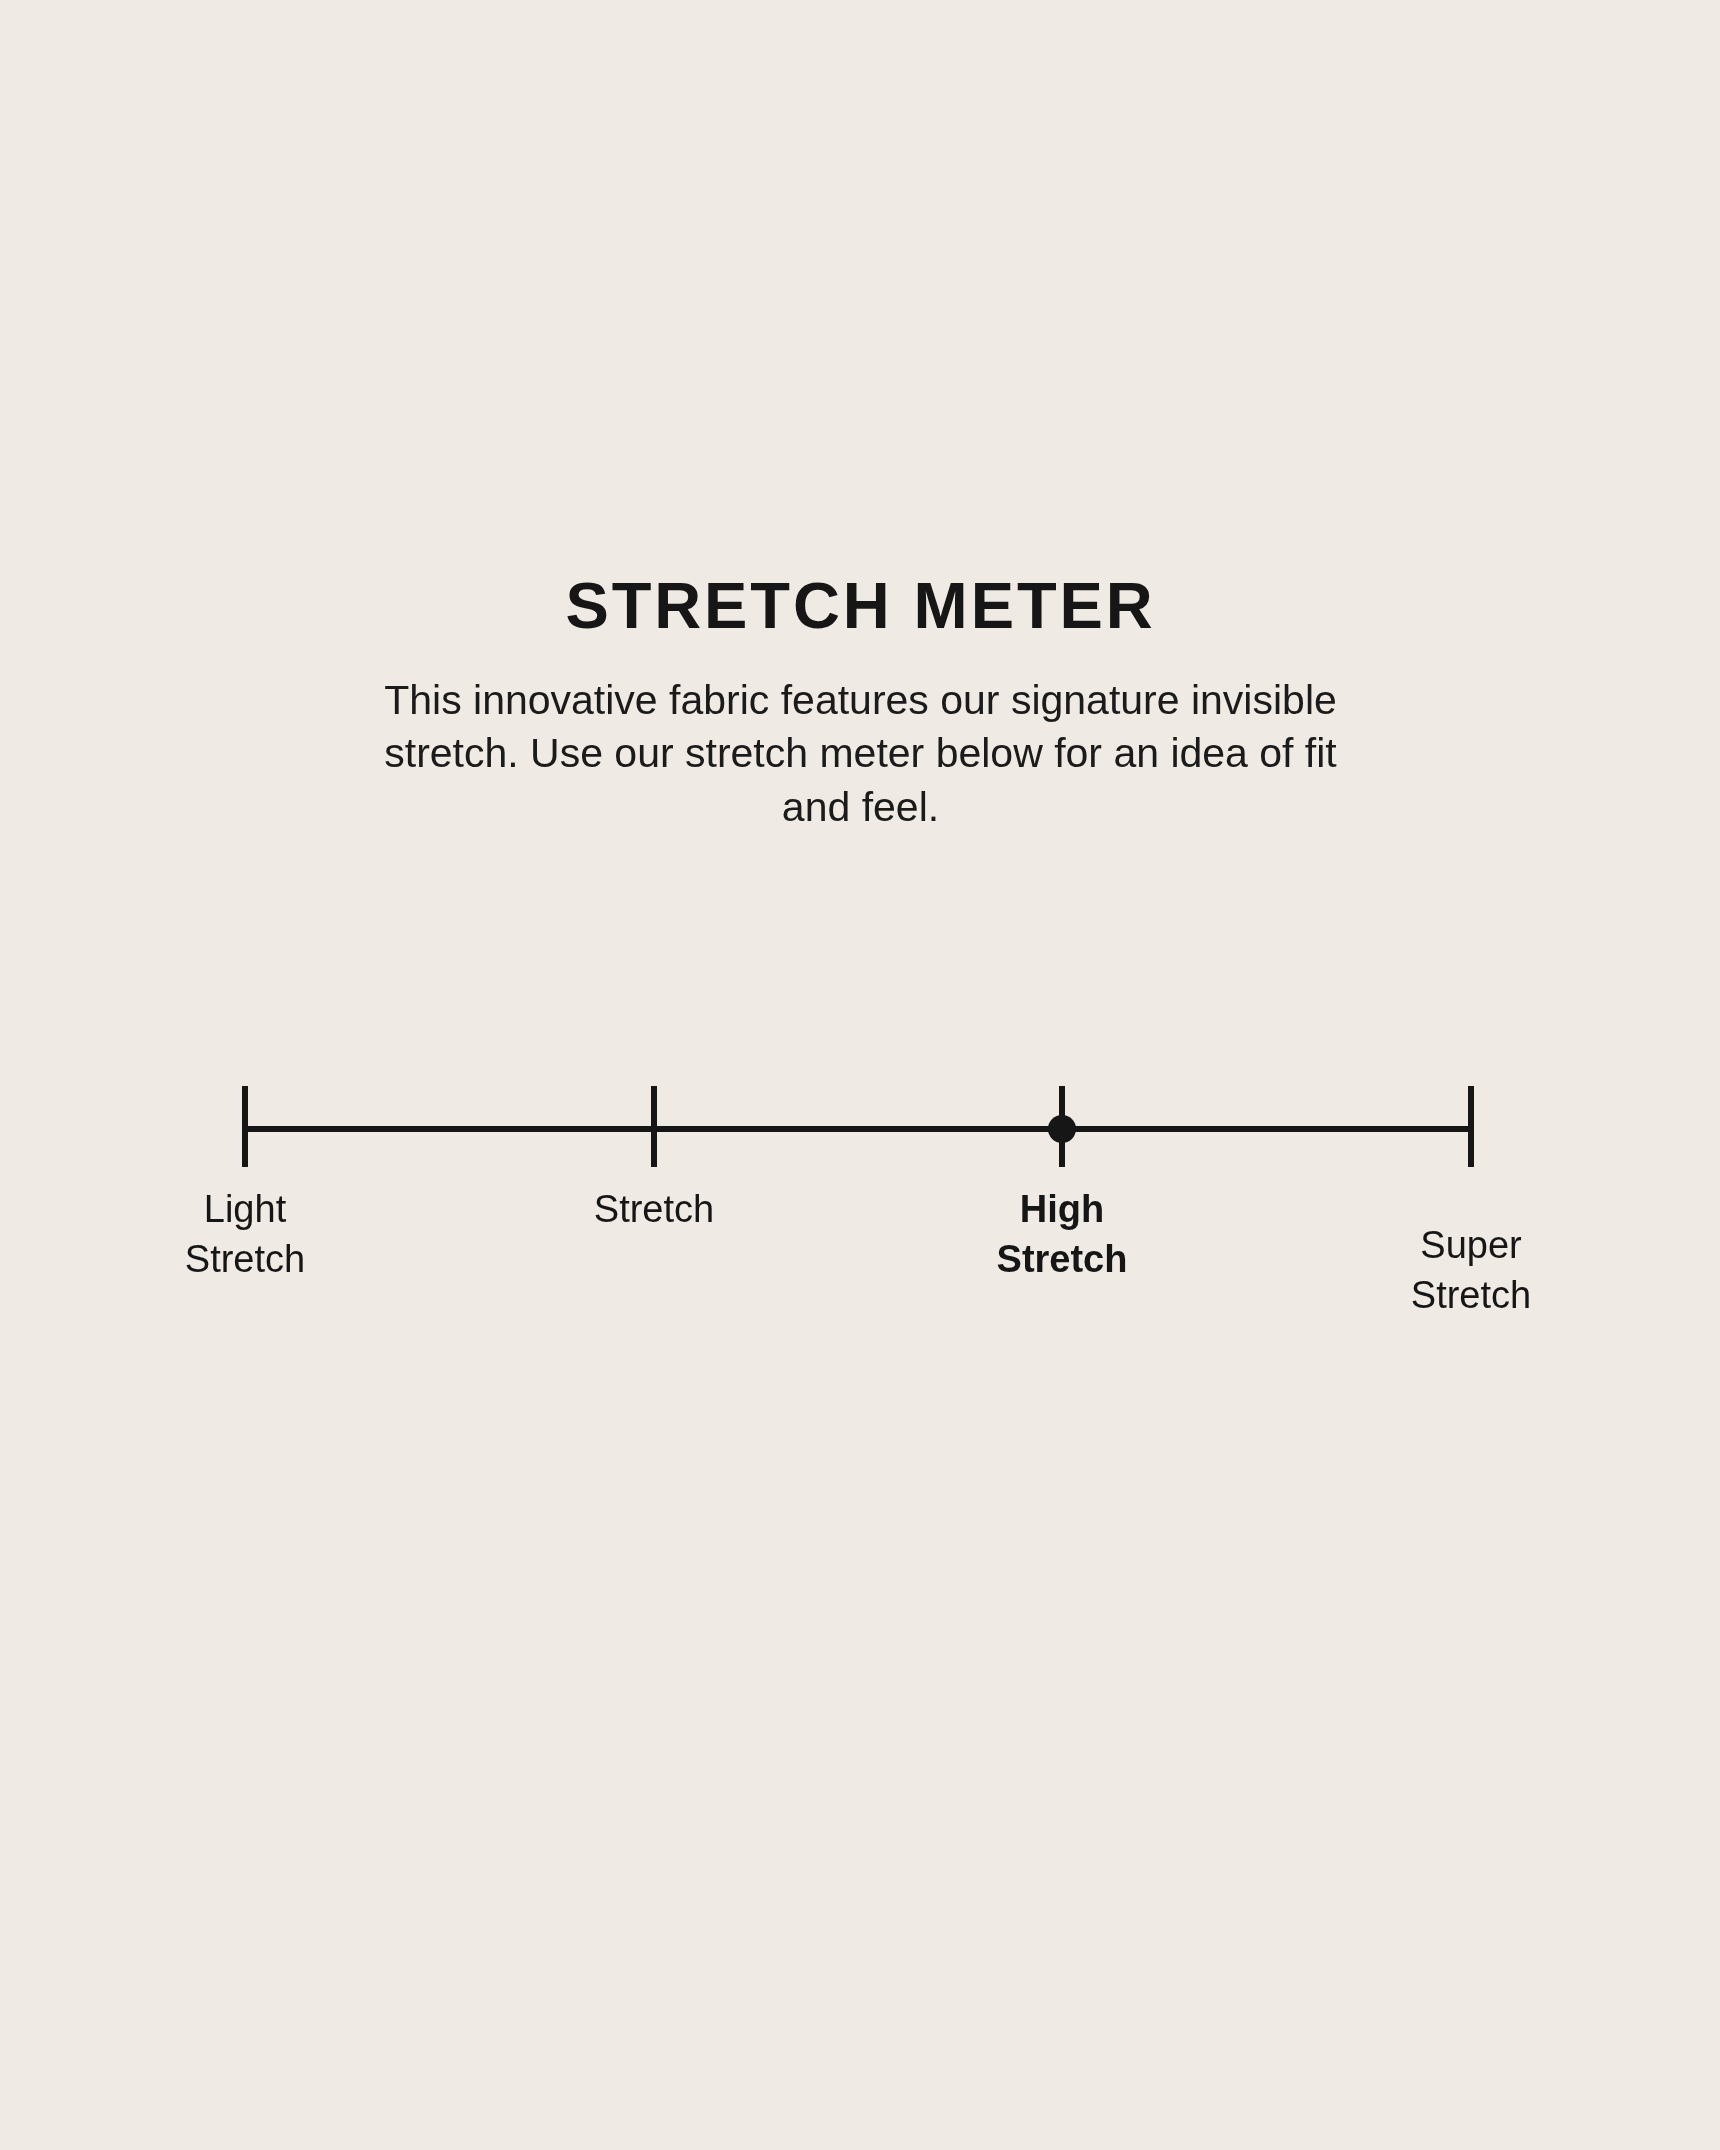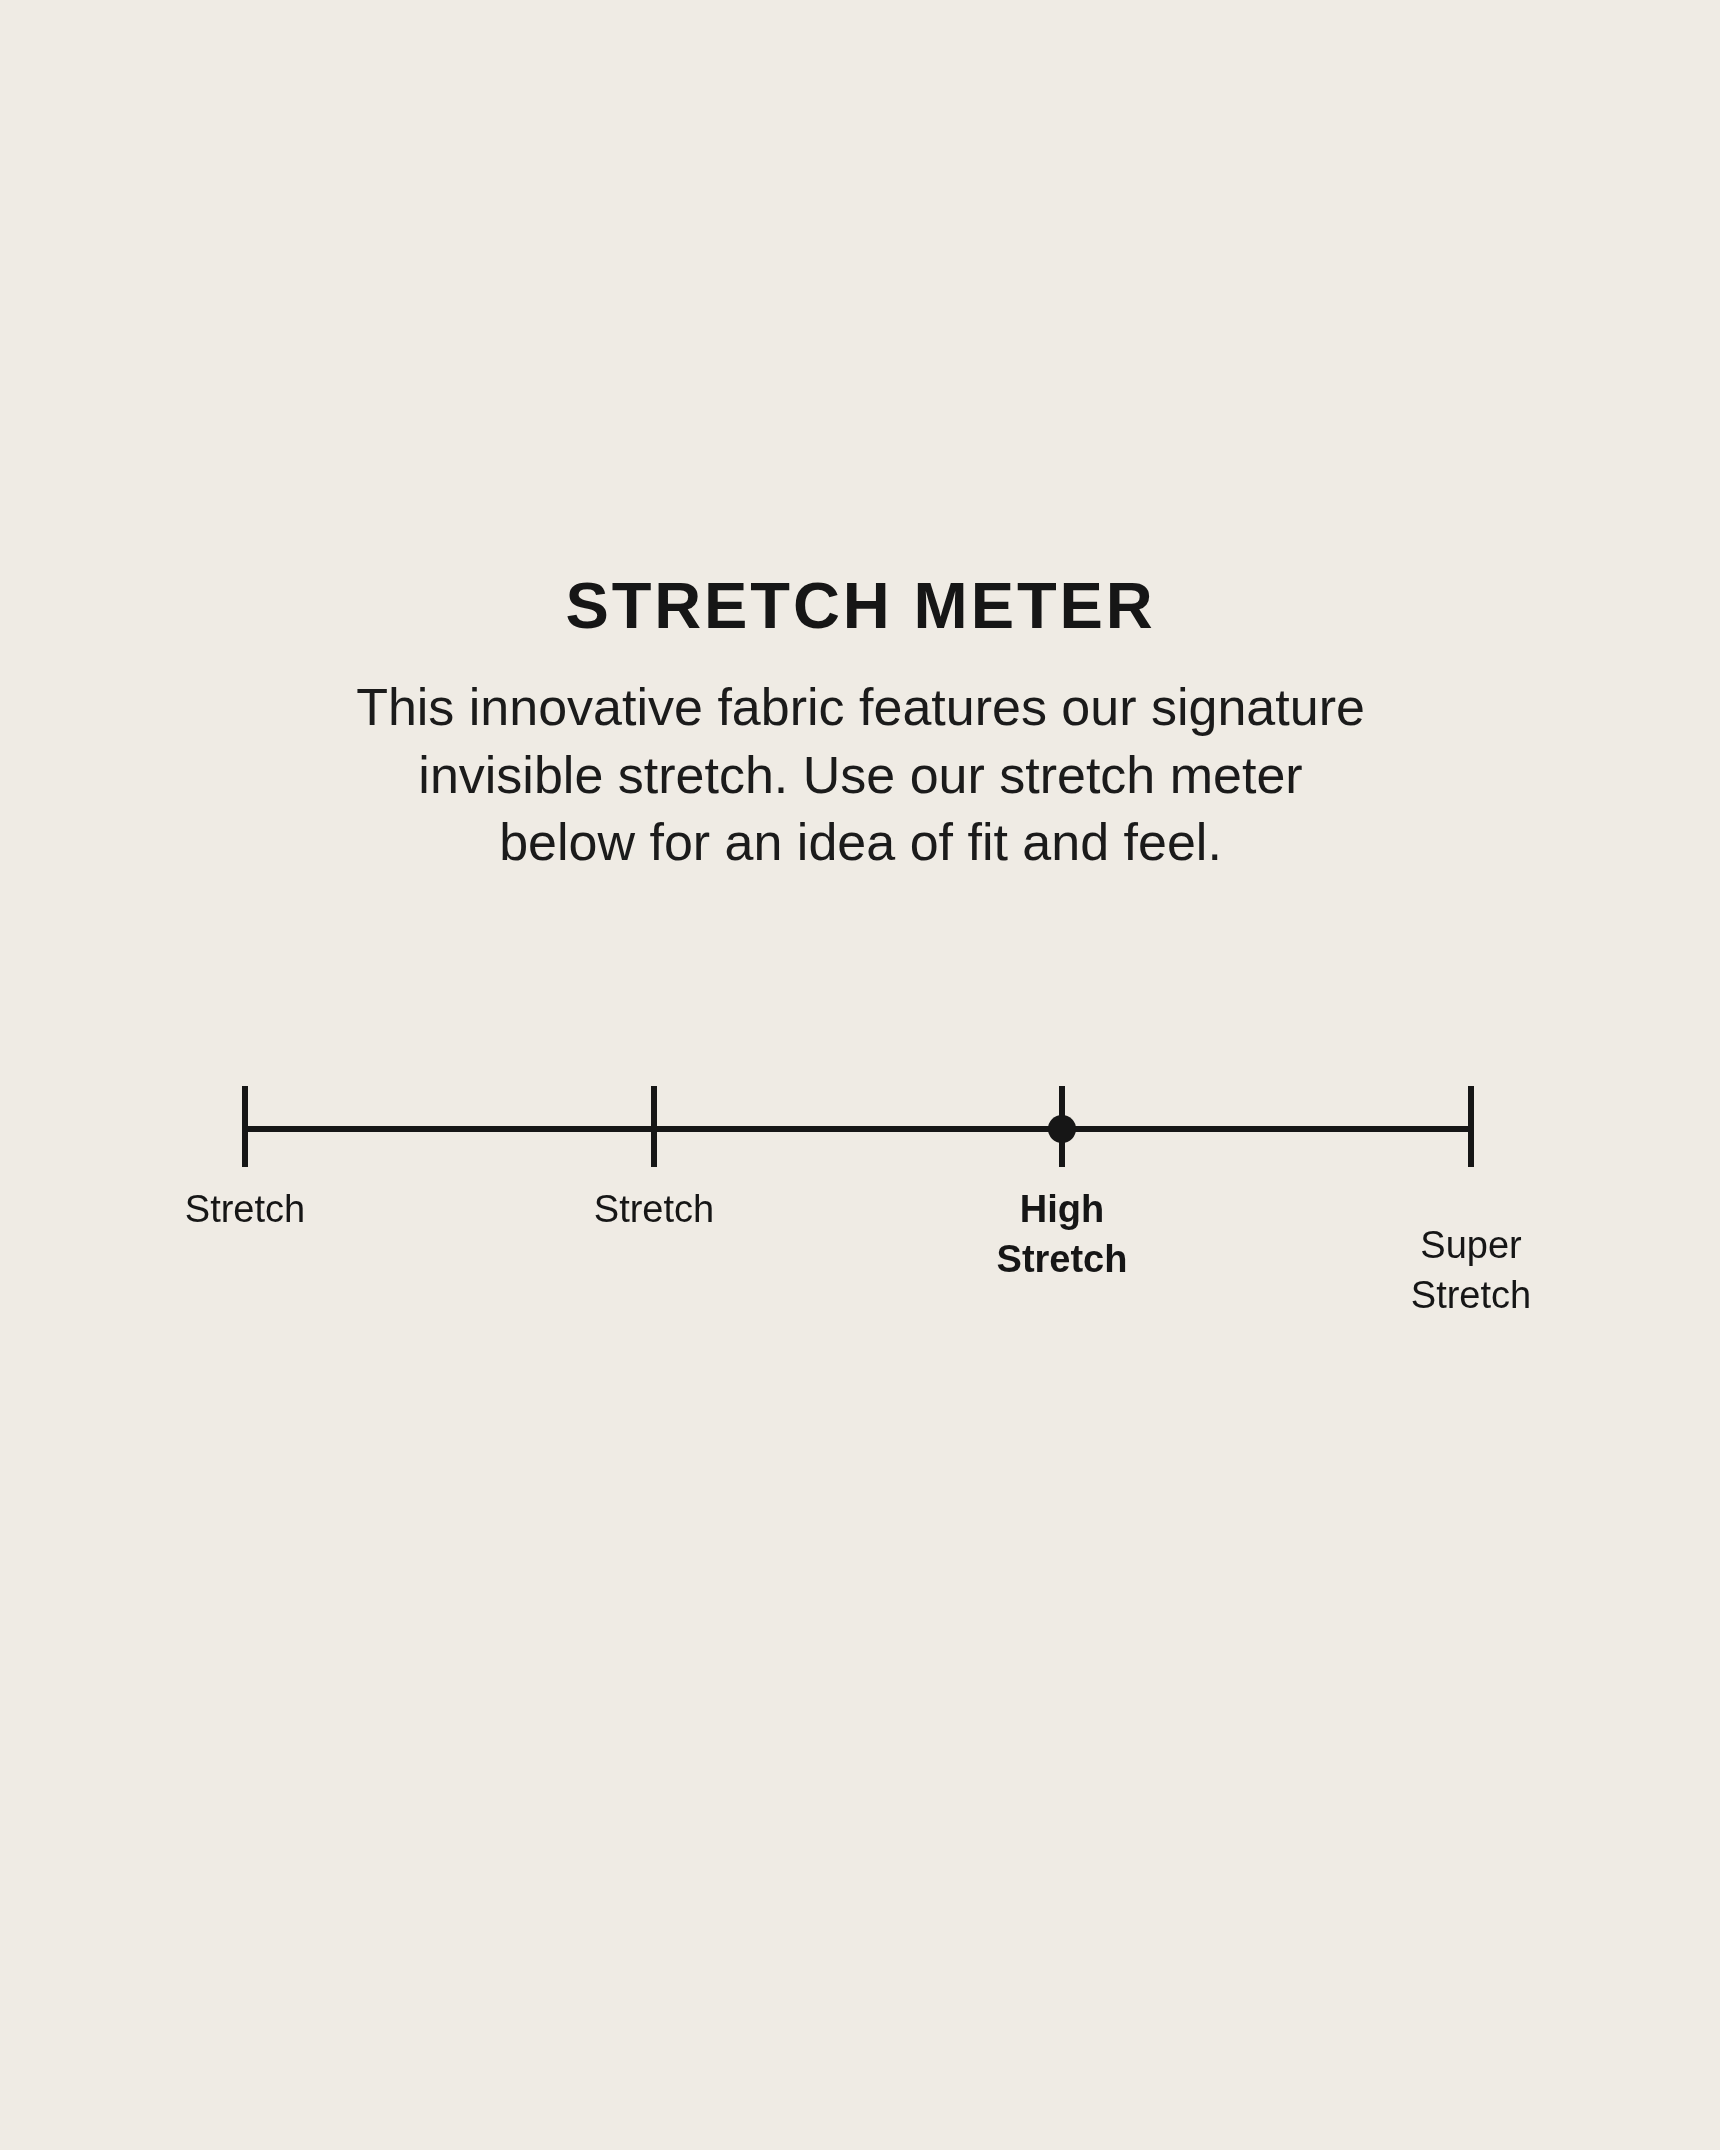--- a/index.html
+++ b/index.html
@@ -40,21 +40,21 @@
     font-weight: 700;
     letter-spacing: 2.9px;
     line-height: 1.0;
     color: #161616;
     text-transform: uppercase;
   }
 
   .module-description {
     margin: 0;
     padding-top: 36px;
-    font-size: 52px;
+    font-size: 41px;
     font-weight: 400;
     line-height: 1.30;
     color: #1b1b1b;
     width: 1015px;
     margin-left: auto;
     margin-right: auto;
   }
 
   
   .meter {
@@ -140,20 +140,21 @@
     <div class="meter-tick" style="left:409px;"></div>
     <div class="meter-tick" style="left:817px;"></div>
     <div class="meter-tick" style="left:1226px;"></div>
 
     <div class="meter-dot" style="left:817px;"></div>
   </div>
 
   <div class="meter-labels">
 
     <div class="meter-label" style="left:0px;">
+      <span class="label-line">Light</span>
       <span class="label-line">Stretch</span>
     </div>
 
     <div class="meter-label" style="left:409px;">
       <span class="label-line">Stretch</span>
     </div>
 
     <div class="meter-label is-active" style="left:817px;">
       <span class="label-line">High</span>
       <span class="label-line">Stretch</span>

